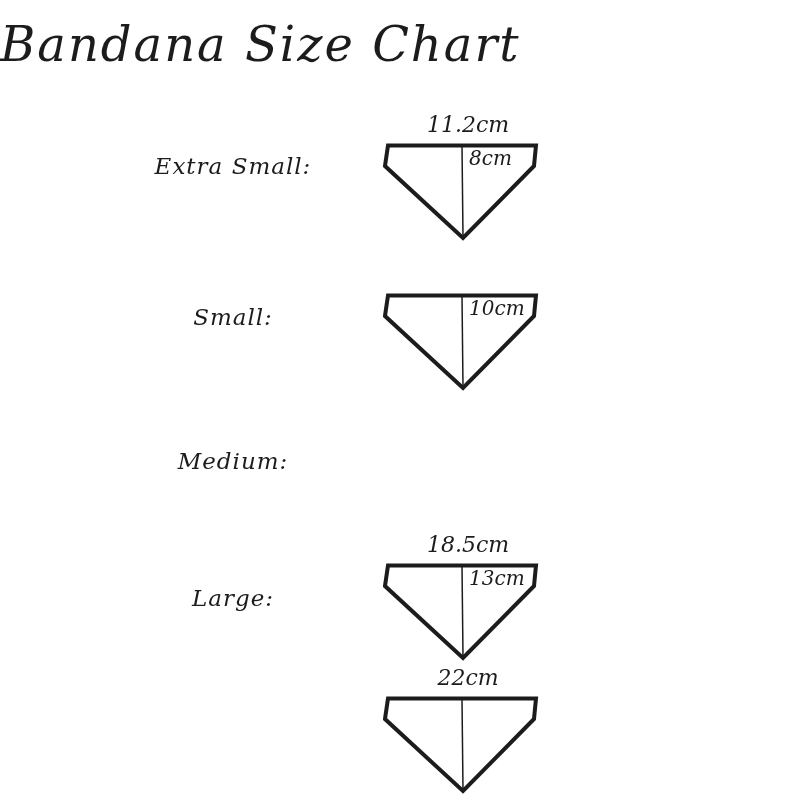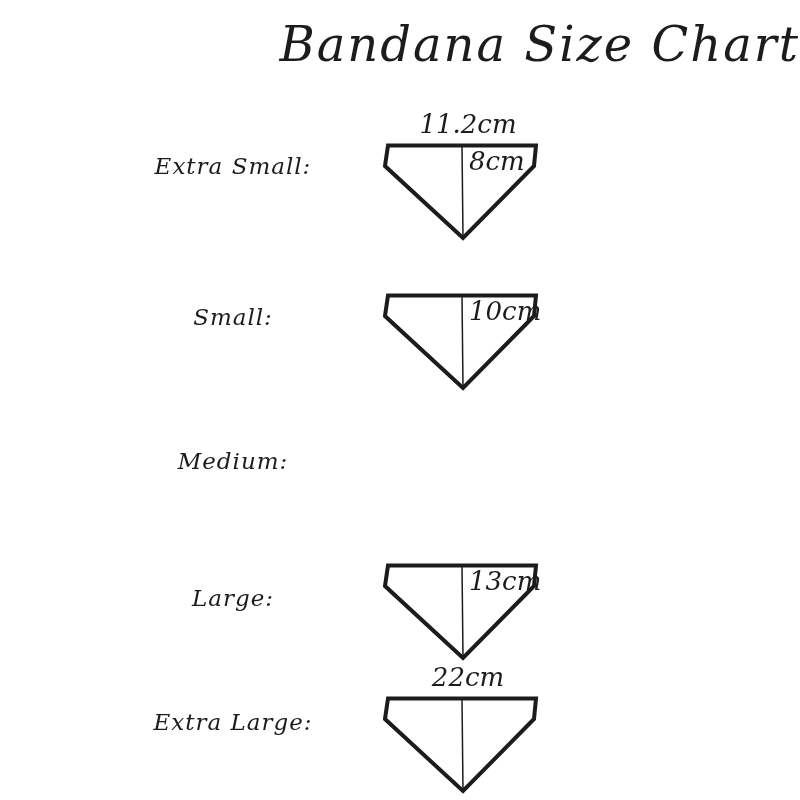--- a/index.html
+++ b/index.html
@@ -4,21 +4,21 @@
 <style>
   html,body{margin:0;padding:0;background:#ffffff;}
   .canvas{
     position:relative;width:800px;height:800px;background:#ffffff;
     overflow:hidden;color:#1c1c1c;
     font-family:"DejaVu Serif","Liberation Serif",serif;
     font-style:italic;
   }
   .title{
     position:absolute;top:16px;left:0;width:100%;margin:0;
-    text-align:right;font-size:48px;font-weight:normal;
+    text-align:left;font-size:48px;font-weight:normal;
     letter-spacing:2px;white-space:nowrap;
   }
   .row{position:absolute;left:0;width:100%;height:148px;}
   .r1{top:106px}
   .r2{top:256px}
   .r3{top:386px}
   .r4{top:526px}
   .r5{top:659px}
 
   .size-label{
@@ -28,25 +28,25 @@
   .r1 .size-label{top:40px}
   .r2 .size-label{top:41px}
   .r3 .size-label{top:55px}
   .r4 .size-label{top:52px}
   .r5 .size-label{top:43px}
 
   .shape-wrap{position:absolute;left:383px;top:0;width:158px;height:135px;}
   .width-label{
     position:absolute;left:0;top:0;width:158px;height:37px;line-height:37px;
     text-align:center;padding-left:12px;box-sizing:border-box;
-    font-size:26px;white-space:nowrap;
+    font-size:22px;white-space:nowrap;
   }
   .bandana{position:absolute;left:0;top:37px;display:block;}
   .height-label{
-    position:absolute;left:86px;top:40px;font-size:26px;white-space:nowrap;
+    position:absolute;left:86px;top:40px;font-size:20px;white-space:nowrap;
   }
 </style>
 </head>
 <body>
 
 <div class="canvas">
 
   <h1 class="title">Bandana Size Chart</h1>
 
   <section class="row r1">
@@ -72,30 +72,30 @@
     </div>
   </section>
 
   <section class="row r3">
     <div class="size-label">Medium:</div>
   </section>
 
   <section class="row r4">
     <div class="size-label">Large:</div>
     <div class="shape-wrap">
+      <div class="width-label">18.5cm</div>
       <svg class="bandana" width="158" height="98" viewBox="0 0 158 98">
         <polygon points="5,2.5 153,2.5 151,23 80,95 2,23" fill="#ffffff" stroke-width="4" stroke-linejoin="miter" stroke="#1c1c1c"></polygon>
         <line x1="79" y1="3" x2="80" y2="94" stroke-width="1.5" stroke="#1c1c1c"></line>
       </svg>
       <div class="height-label">13cm</div>
     </div>
   </section>
 
   <section class="row r5">
-    <div class="size-label">Extra Large:</div>
     <div class="shape-wrap">
       <div class="width-label">22cm</div>
       <svg class="bandana" width="158" height="98" viewBox="0 0 158 98">
         <polygon points="5,2.5 153,2.5 151,23 80,95 2,23" fill="#ffffff" stroke-width="4" stroke-linejoin="miter" stroke="#1c1c1c"></polygon>
         <line x1="79" y1="3" x2="80" y2="94" stroke-width="1.5" stroke="#1c1c1c"></line>
       </svg>
     </div>
   </section>
 
 </div>

